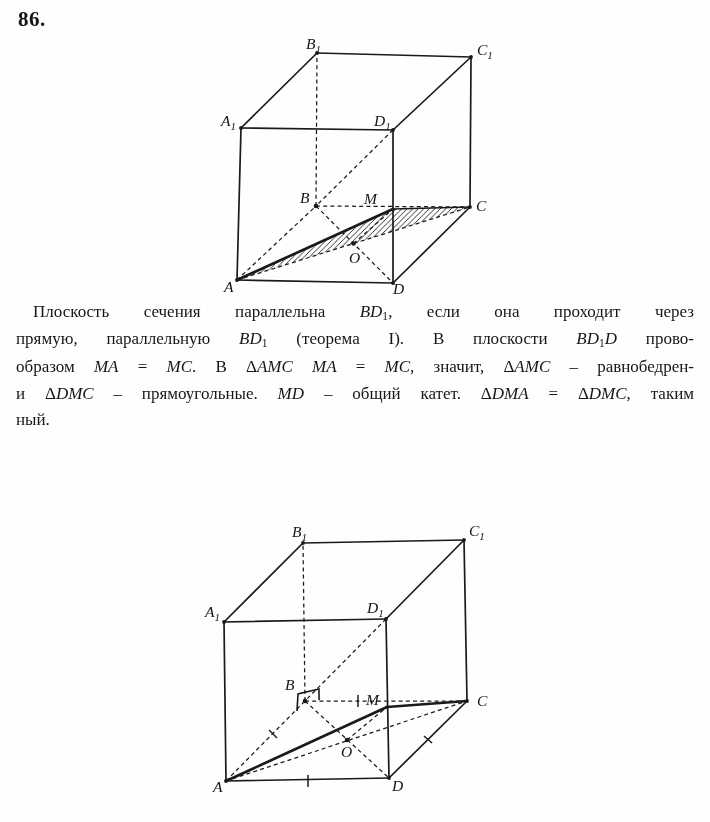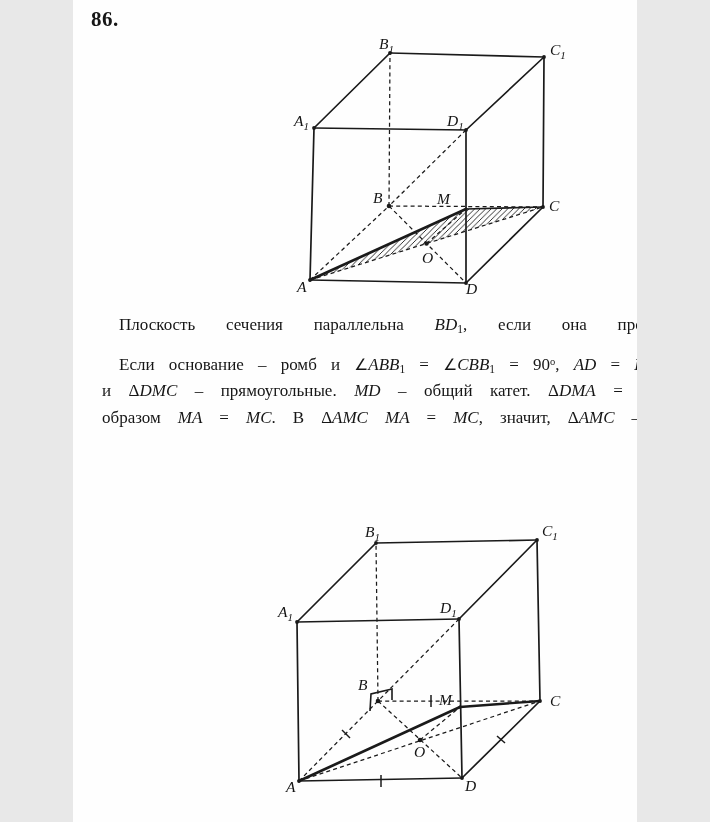--- a/index.html
+++ b/index.html
@@ -1,36 +1,36 @@
 <!DOCTYPE html>
 <html><head>
 <meta charset="utf-8">
 <style>
   html,body { margin:0; padding:0; background:#e8e8e8; }
   .page {
-    position:relative; width:564px; height:822px; margin:0 auto;
+    position:relative; width:710px; height:822px; margin:0 auto;
     background:#fefefe; color:#161616; overflow:hidden;
     font-family:"Liberation Serif","DejaVu Serif",serif;
   }
   .problem-number {
     position:absolute; left:18px; top:7px;
     font-size:21px; font-weight:bold; letter-spacing:0.5px;
   }
   .figure-svg { position:absolute; left:0; }
   #fig1 { top:0; }
   #fig2 { top:513px; }
   .figure-svg text {
     font-family:"Liberation Serif","DejaVu Serif",serif;
     font-style:italic; font-size:15.5px; fill:#141414;
   }
   .textblock {
     position:absolute; left:16px; top:299px; width:678px;
     font-size:17px; line-height:26.5px;
   }
-  .para { margin:13px; }
+  .para { margin:0; }
   .tl { text-align:justify; }
   .tl.jl { text-align-last:justify; }
   .tl.il { text-indent:17px; }
   .tl i { font-style:italic; }
   .tl sub { font-size:0.68em; vertical-align:-0.22em; line-height:0; }
   .tl sup { font-size:0.62em; vertical-align:0.45em; line-height:0; }
   .sym { font-family:"DejaVu Sans","Liberation Sans",sans-serif; font-size:0.92em; }
 </style>
 </head>
 <body>
@@ -82,25 +82,26 @@
       <text x="300" y="203">B</text>
       <text x="476" y="211">C</text>
       <text x="393" y="294">D</text>
       <text x="364" y="204">M</text>
       <text x="349" y="263">O</text>
     </svg>
 
   <div class="textblock" id="solution">
       <div class="para">
         <div class="tl jl il">Плоскость сечения параллельна <i>BD</i><sub>1</sub>, если она проходит через</div>
+        <div class="tl jl">прямую, параллельную <i>BD</i><sub>1</sub> (теорема I). В плоскости <i>BD</i><sub>1</sub><i>D</i> прово-</div>
       </div>
       <div class="para" style="margin-top: 2px;">
-        <div class="tl jl il">Если основание – ромб и <span class="sym">∠</span><i>ABB</i><sub>1</sub> = <span class="sym">∠</span><i>CBB</i><sub>1</sub> = 90<sup>о</sup>, <i>AD</i> = <i>DC</i>, то Δ<i>ADM</i></div>
+        <div class="tl jl">образом <i>MA</i> = <i>MC</i>. В Δ<i>AMC</i> <i>MA</i> = <i>MC</i>, значит, Δ<i>AMC</i> – равнобедрен-</div>
         <div class="tl jl">и Δ<i>DMC</i> – прямоугольные. <i>MD</i> – общий катет. Δ<i>DMA</i> = Δ<i>DMC</i>, таким</div>
-        <div class="tl jl">образом <i>MA</i> = <i>MC</i>. В Δ<i>AMC</i> <i>MA</i> = <i>MC</i>, значит, Δ<i>AMC</i> – равнобедрен-</div>
+        <div class="tl">ный.</div>
       </div>
     </div>
 
   <svg id="fig2" class="figure-svg" width="710" height="309" viewBox="0 513 710 309">
       <line x1="305" y1="701" x2="303" y2="543" stroke="#1a1a1a" stroke-width="1.25" stroke-dasharray="4 3.2"></line>
       <line x1="226" y1="781" x2="305" y2="701" stroke="#1a1a1a" stroke-width="1.25" stroke-dasharray="4 3.2"></line>
       <line x1="305" y1="701" x2="467" y2="701" stroke="#1a1a1a" stroke-width="1.25" stroke-dasharray="4 3.2"></line>
       <line x1="305" y1="701" x2="389" y2="778" stroke="#1a1a1a" stroke-width="1.25" stroke-dasharray="4 3.2"></line>
       <line x1="226" y1="781" x2="467" y2="701" stroke="#1a1a1a" stroke-width="1.25" stroke-dasharray="4 3.2"></line>
       <line x1="386" y1="619" x2="305" y2="701" stroke="#1a1a1a" stroke-width="1.25" stroke-dasharray="4 3.2"></line>

